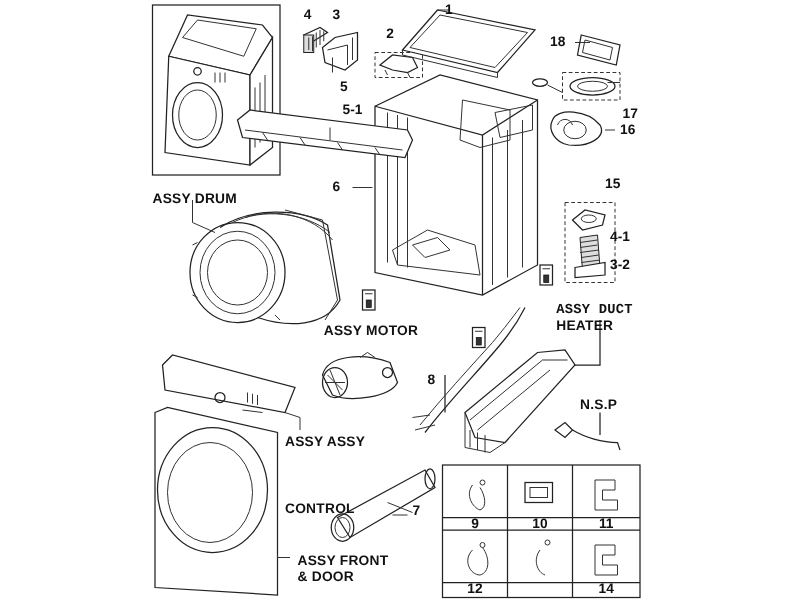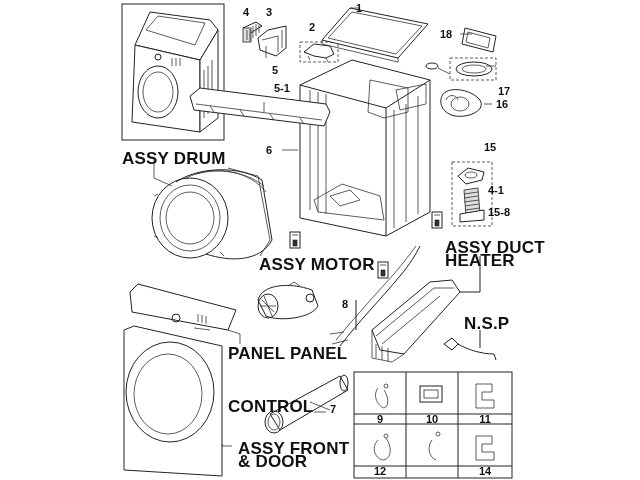--- a/index.html
+++ b/index.html
@@ -1,20 +1,20 @@
 <!DOCTYPE html>
 <html><head>
 <meta charset="utf-8">
 <style>
   html, body { margin:0; padding:0; background:#ffffff; }
   body { width:640px; height:480px; position:relative; overflow:hidden; font-family:"Liberation Sans", sans-serif; color:#111; }
   #diagram { position:absolute; left:0; top:0; width:640px; height:480px; }
   .lbl { position:absolute; font-family:"Liberation Sans", sans-serif; font-weight:bold; font-size:11px; color:#111; line-height:12px; white-space:nowrap; }
   .num { font-size:11px; }
-  .assy { font-size:17px; letter-spacing:0.2px; }
+  .assy { font-size:11px; letter-spacing:0.2px; }
   svg .ln { stroke:#222; fill:none; stroke-width:1; }
   svg .thin { stroke:#333; fill:none; stroke-width:0.8; }
   svg .dash { stroke:#333; fill:none; stroke-width:0.8; stroke-dasharray:3 2; }
   svg .fillw { fill:#fff; stroke:#222; stroke-width:1; }
   svg .fillg { fill:#ddd; stroke:#222; stroke-width:0.8; }
   svg .fillb { fill:#333; stroke:#111; stroke-width:0.6; }
   .cell-label { position:absolute; font-weight:bold; font-size:11px; text-align:center; width:44px; }
 </style>
 </head>
 <body>
@@ -218,31 +218,31 @@
   <span class="lbl num" style="left:309px;top:21px;">2</span>
   <span class="lbl num" style="left:266px;top:6px;">3</span>
   <span class="lbl num" style="left:243px;top:6px;">4</span>
   <span class="lbl num" style="left:272px;top:64px;">5</span>
   <span class="lbl num" style="left:274px;top:82px;">5-1</span>
   <span class="lbl num" style="left:266px;top:144px;">6</span>
   <span class="lbl num" style="left:330px;top:403px;">7</span>
   <span class="lbl num" style="left:342px;top:298px;">8</span>
   <span class="lbl num" style="left:484px;top:141px;">15</span>
   <span class="lbl num" style="left:488px;top:184px;">4-1</span>
-  <span class="lbl num" style="left:488px;top:206px;">15-8</span>
+  <span class="lbl num" style="left:488px;top:206px;">3-2</span>
   <span class="lbl num" style="left:496px;top:98px;">16</span>
   <span class="lbl num" style="left:498px;top:62px;margin-top:23px;">17</span>
   <span class="lbl num" style="left:440px;top:28px;">18</span>
 
   
   <span class="lbl assy" style="left:122px;top:153px;">ASSY DRUM</span>
   <span class="lbl assy" style="left:259px;top:259px;">ASSY MOTOR</span>
-  <span class="lbl assy" style="left:445px;top:242px;">ASSY DUCT</span>
+  <span class="lbl assy" style="left:445px;top:242px;font-family:Liberation Mono, monospace;">ASSY DUCT</span>
   <span class="lbl assy" style="left:445px;top:255px;">HEATER</span>
-  <span class="lbl assy" style="left:228px;top:348px;">PANEL PANEL</span>
+  <span class="lbl assy" style="left:228px;top:348px;">ASSY ASSY</span>
   <span class="lbl assy" style="left:228px;top:360px;margin-top:41px;">CONTROL</span>
   <span class="lbl assy" style="left:238px;top:443px;">ASSY FRONT</span>
   <span class="lbl assy" style="left:238px;top:456px;">&amp; DOOR</span>
   <span class="lbl assy" style="left:464px;top:318px;">N.S.P</span>
 
   
   <span class="cell-label" style="left:358px;top:413px;">9</span>
   <span class="cell-label" style="left:410px;top:413px;">10</span>
   <span class="cell-label" style="left:463px;top:413px;">11</span>
   <span class="cell-label" style="left:358px;top:465px;">12</span>

